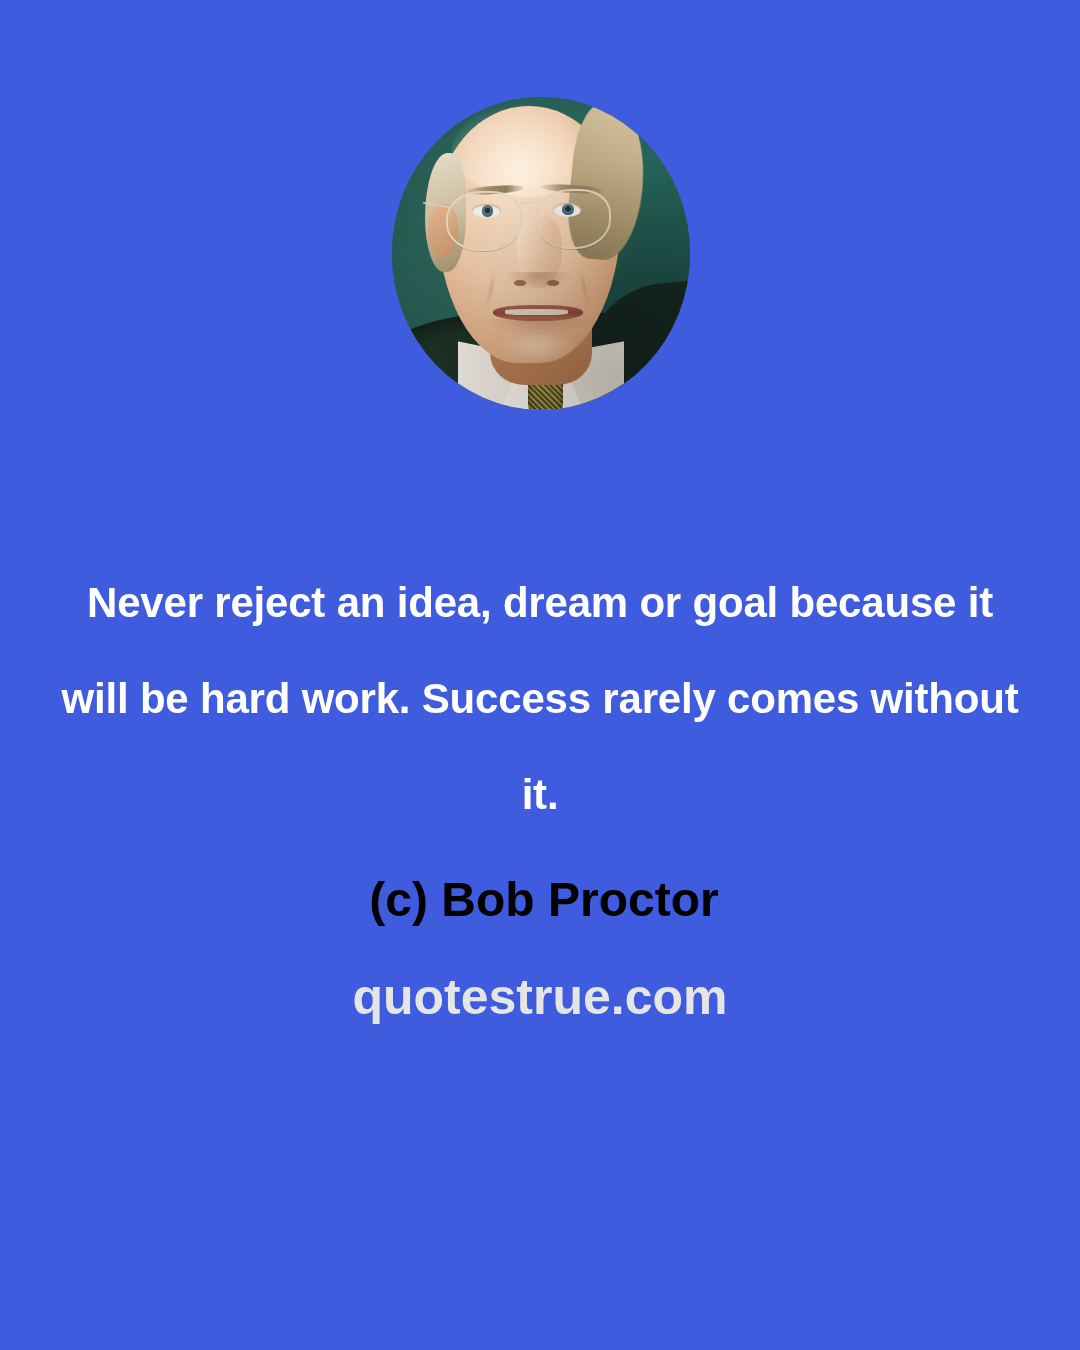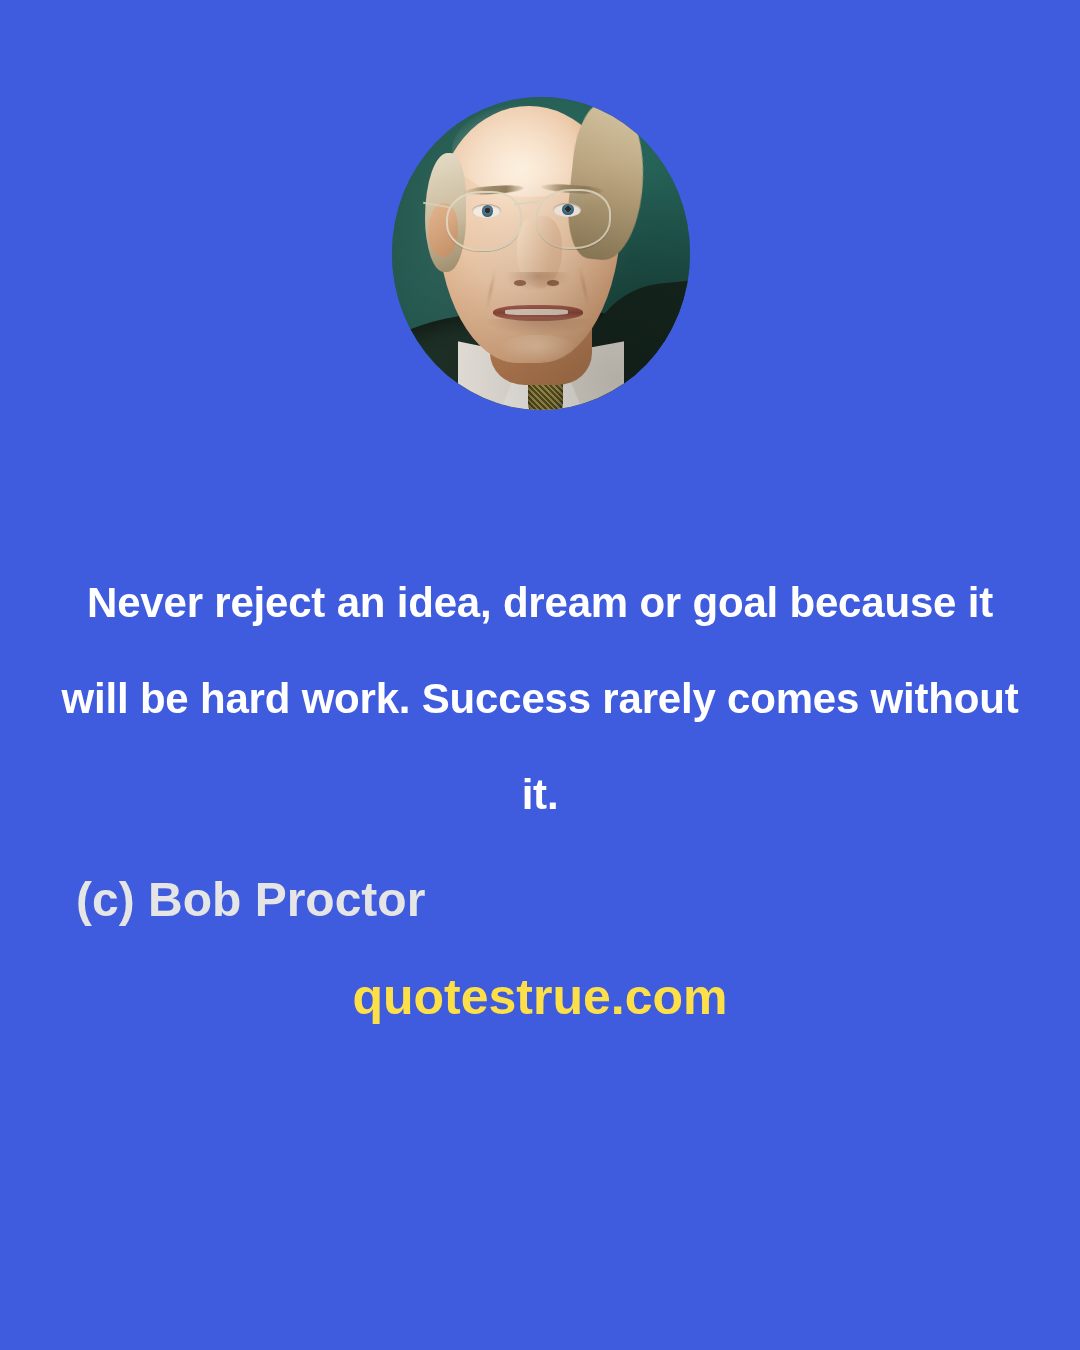--- a/index.html
+++ b/index.html
@@ -365,35 +365,36 @@
     text-align: center;
     color: #ffffff;
     font-size: 42px;
     font-weight: bold;
     line-height: 96px;
     letter-spacing: -0.2px;
     font-family: "Liberation Sans", sans-serif;
   }
   .attribution {
     position: absolute;
-    left: 76px;
+    left: 64px;
     top: 872px;
     width: 960px;
-    color: #e5e5e5;
+    text-align: center;
+    color: #000000;
     font-size: 48px;
     font-weight: bold;
     font-family: "Liberation Sans", sans-serif;
   }
   .site {
     position: absolute;
     left: 60px;
     top: 968px;
     width: 960px;
     text-align: center;
-    color: #fde047;
+    color: #e5e5e5;
     font-size: 50px;
     font-weight: bold;
     font-family: "Liberation Sans", sans-serif;
   }
 </style>
 </head>
 <body>
 
 <div class="quote-card">
 

